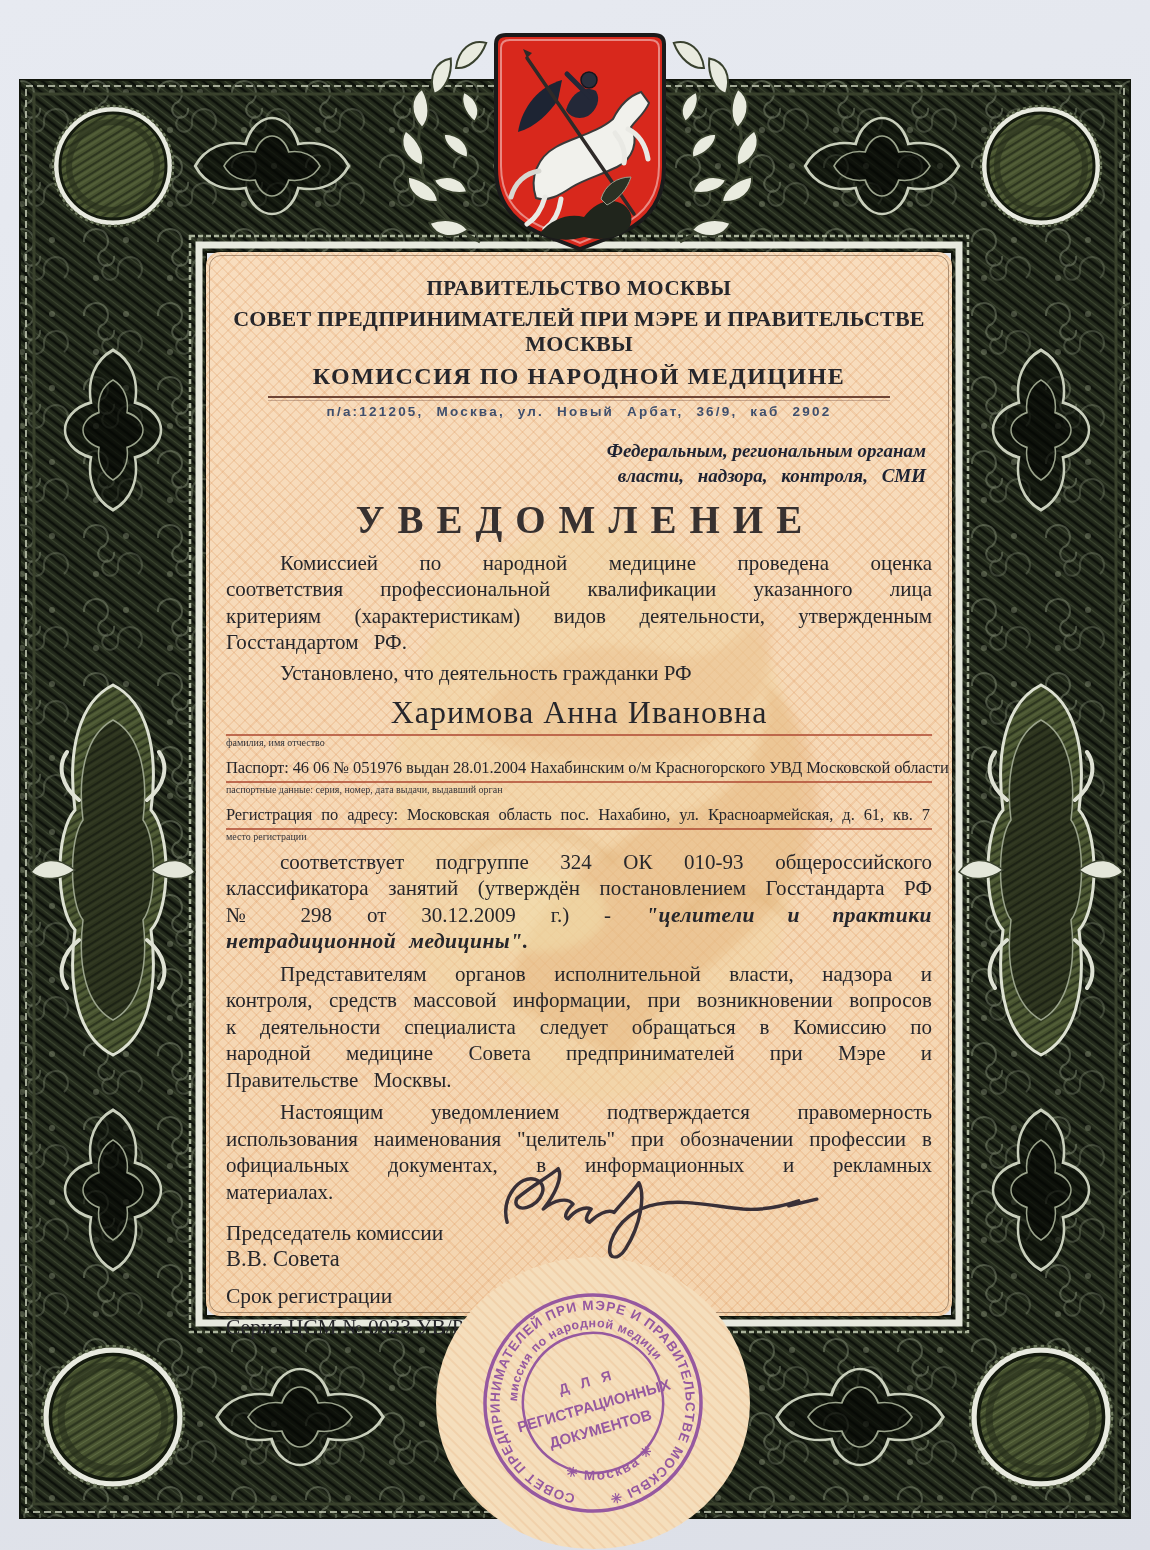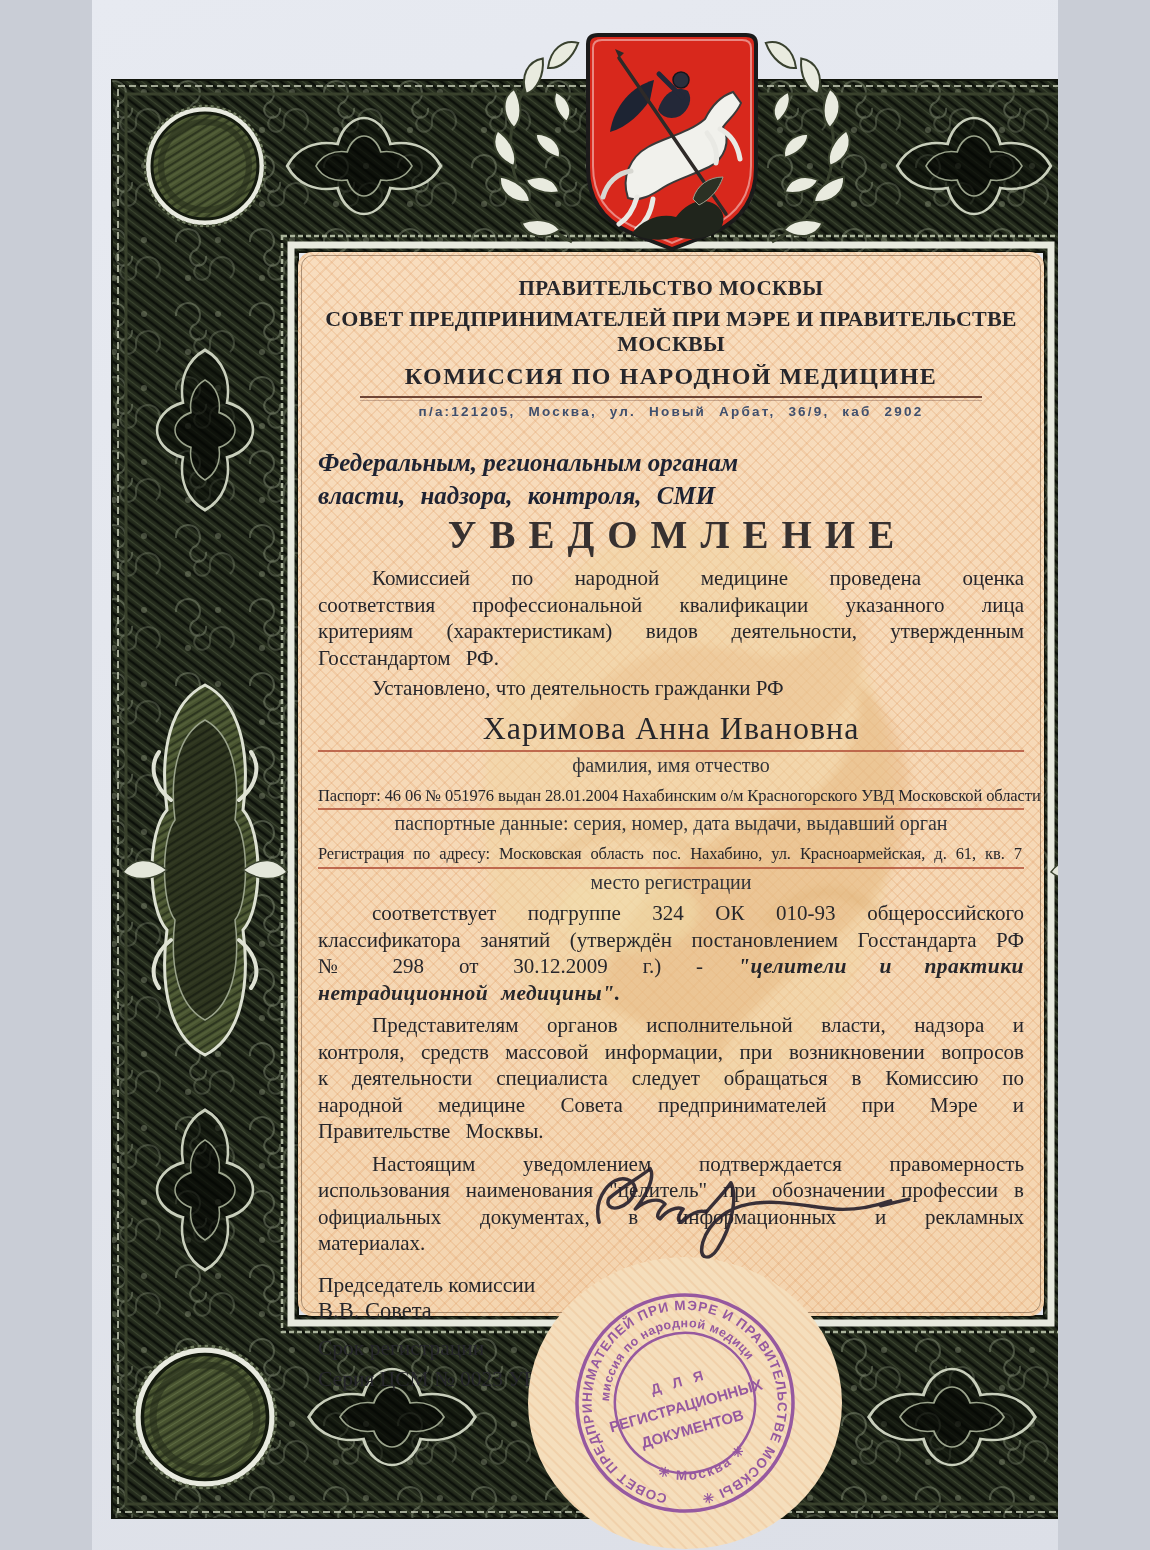--- a/index.html
+++ b/index.html
@@ -1,16 +1,16 @@
 <!DOCTYPE html>
 <html><head>
 <meta charset="utf-8">
 <style>
   html,body{margin:0;padding:0;background:#c9cdd6;}
-  .page{position:relative;width:966px;height:1550px;margin:0 auto;overflow:hidden;
+  .page{position:relative;width:1150px;height:1550px;margin:0 auto;overflow:hidden;
         background:linear-gradient(160deg,#e7eaf1 0%,#e2e5ec 55%,#dcdfe7 100%);}
   .frame-svg{position:absolute;left:0;top:0;z-index:1;}
   .doc-inner{position:absolute;left:206px;top:252px;width:746px;height:1064px;z-index:2;
     border-radius:14px;box-sizing:border-box;padding:24px 20px 0 20px;
     font-family:"Liberation Serif","DejaVu Serif",serif;color:#26262b;
     background-color:#f6d9b6;
     background-image:
       repeating-linear-gradient(45deg, rgba(219,143,82,.20) 0 1.6px, transparent 1.6px 8px),
       repeating-linear-gradient(-45deg, rgba(219,143,82,.20) 0 1.6px, transparent 1.6px 8px),
       linear-gradient(180deg,#f8ddbe,#f4d5b0);}
@@ -18,32 +18,32 @@
     border-radius:12px;pointer-events:none;}
   .watermark{position:absolute;left:0;top:230px;z-index:0;pointer-events:none;}
   .content{position:relative;z-index:3;}
   .org1{font-size:21px;font-weight:bold;text-align:center;letter-spacing:.5px;line-height:1.15;}
   .org2{font-size:22px;font-weight:bold;text-align:center;margin-top:6px;line-height:1.15;letter-spacing:.2px;}
   .org3{font-size:24px;font-weight:bold;text-align:center;margin-top:6px;line-height:1.15;letter-spacing:1.5px;}
   .hdr-rule{width:88%;margin:6px auto 0;height:2px;border-top:2px solid #6e4536;
     border-bottom:1px solid rgba(110,69,54,.35);}
   .addr{text-align:center;font-family:"Liberation Sans",sans-serif;font-size:13.5px;font-weight:bold;
     color:#3f4f6d;letter-spacing:2.2px;word-spacing:7px;margin-top:3px;}
-  .addressee{margin-top:28px;font-style:italic;font-weight:bold;font-size:25px;
+  .addressee{margin-top:20px;text-align:right;font-style:italic;font-weight:bold;font-size:19px;
     color:#1d2232;line-height:1.3;padding-right:6px;}
   .addressee .l2{word-spacing:9px;}
-  .title{margin-top:0;text-align:center;font-size:39px;font-weight:bold;letter-spacing:13px;
+  .title{margin-top:8px;text-align:center;font-size:39px;font-weight:bold;letter-spacing:13px;
     padding-left:13px;color:#373130;}
   .para{font-size:21px;line-height:26.5px;text-align:justify;text-indent:54px;margin:6px 0 0 0;
     word-spacing:10px;}
   .para.first{margin-top:8px;}
   .single{font-size:21px;line-height:26.5px;text-indent:54px;margin:4px 0 0 0;}
   .name{text-align:center;font-size:32px;margin-top:8px;letter-spacing:1px;line-height:1.15;}
   .rline{border-top:2px solid #b5573e;margin-top:3px;opacity:.85;}
-  .cap{text-align:center;font-size:20px;margin-top:1px;color:#33343a;line-height:1.2;}
+  .cap{font-size:10px;margin-top:1px;color:#33343a;line-height:1.2;}
   .value{font-size:16.5px;margin-top:9px;white-space:nowrap;letter-spacing:-.1px;line-height:1.2;}
   .value.reg{word-spacing:5px;}
   .emph{font-weight:bold;font-style:italic;font-size:21.5px;letter-spacing:.5px;word-spacing:7px;}
   .sig-row{display:flex;justify-content:space-between;align-items:baseline;margin-top:16px;
     font-size:21.5px;padding-right:2px;flex-direction:column;}
   .sig-name{font-size:22.5px;}
   .bottom-line{font-size:21.5px;margin-top:12px;line-height:1.2;}
   .bottom-line2{font-size:21.5px;margin-top:5px;line-height:1.2;}
   .signature-svg{position:absolute;left:492px;top:1158px;z-index:4;}
   .stamp-svg{position:absolute;left:428px;top:1255px;z-index:5;}

